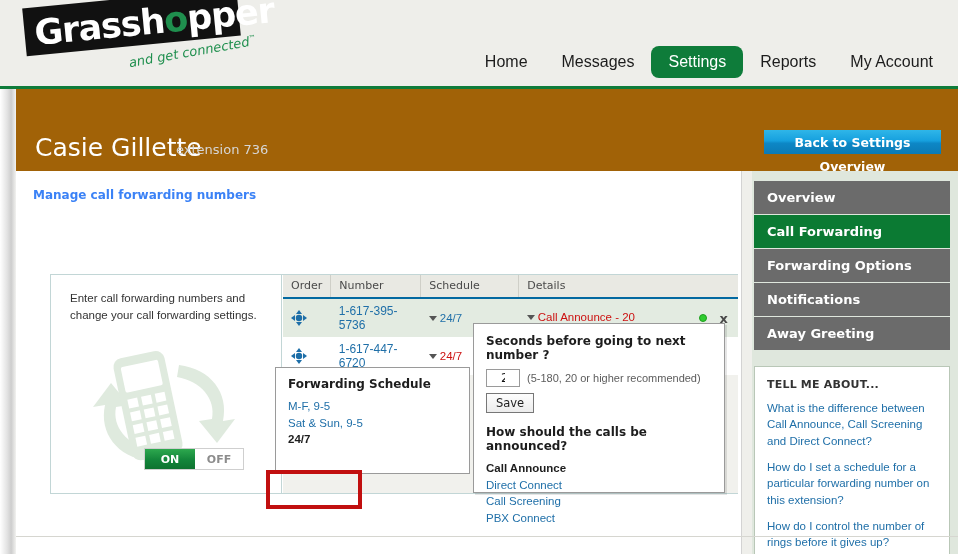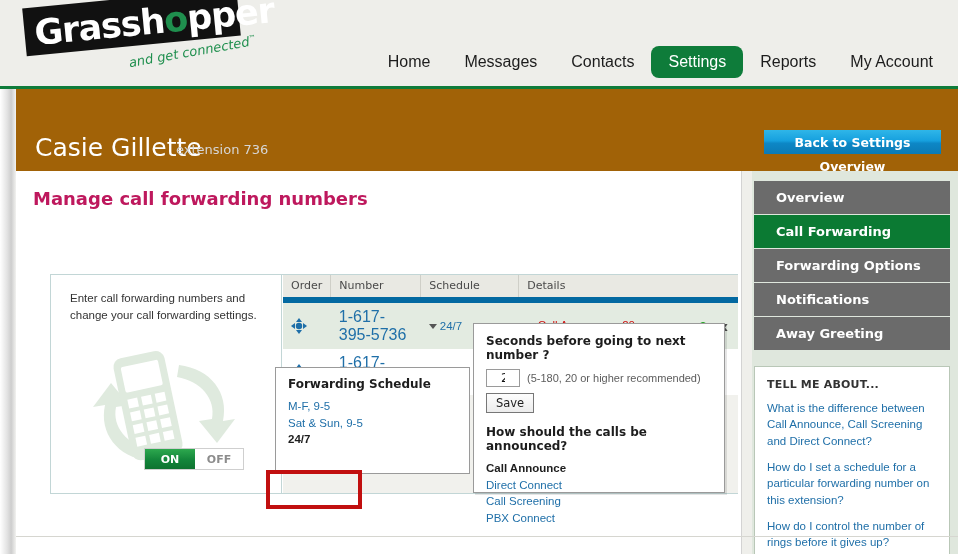--- a/index.html
+++ b/index.html
@@ -155,23 +155,23 @@
     border-bottom: 1px solid #dcdcd6;
     padding: 12px 16px 13px 16px;
     font-size: 11.5px;
     color: #3a3a3a;
     line-height: 1.55;
   }
   .notice b { color: #1d1d1d; }
 
   .section-title {
     margin: 17px 0 0 17px;
-    font-size: 18px;
-    font-weight: bold;
-    color: #be185d;
+    font-size: 12px;
+    font-weight: bold;
+    color: #3b82f6;
     font-family: "DejaVu Sans", sans-serif;
   }
 
   
   .panel {
     position: absolute;
     left: 34px; top: 103px;
     width: 688px;
     height: 220px;
     border: 1px solid #c2d6d6;
@@ -240,21 +240,21 @@
     background: #f1f1ed;
   }
   table.fwd {
     width: 455px;
     border-collapse: collapse;
     font-size: 11.5px;
   }
   table.fwd th {
     background: #e9e9e3;
     border-right: 1px solid #cfcfc8;
-    border-bottom: 6px solid #0369a1;
+    border-bottom: 2px solid #0369a1;
     color: #4a4a4a;
     font-weight: normal;
     text-align: left;
     padding: 4px 8px 5px 8px;
     font-family: "DejaVu Sans", sans-serif;
     font-size: 11px;
   }
   table.fwd th.c-order { width: 44px; }
   table.fwd th.c-number { width: 90px; }
   table.fwd th.c-sched { width: 98px; }
@@ -265,21 +265,21 @@
     vertical-align: middle;
     height: 30px;
   }
   tr.row-a td { background: #e3ebe1; }
   tr.row-b td { background: #ffffff; }
 
   .move-icon { display:inline-block; width:16px; height:16px; vertical-align:middle; }
   .num-link {
     color: #1f6fa8;
     text-decoration: none;
-    font-size: 16px;
+    font-size: 12px;
     cursor: pointer;
   }
   .caret {
     display: inline-block;
     width: 0; height: 0;
     border-left: 4px solid transparent;
     border-right: 4px solid transparent;
     border-top: 5px solid #555555;
     margin-right: 3px;
     vertical-align: middle;
@@ -392,21 +392,21 @@
   }
   .side-nav { width: 196px; }
   .side-item {
     height: 34px;
     background: #6b6b6b;
     color: #ffffff;
     font-size: 13px;
     font-weight: bold;
     font-family: "DejaVu Sans", sans-serif;
     display: flex; align-items: center;
-    padding-left: 22px;
+    padding-left: 13px;
     border-bottom: 1px solid #dfe7dd;
     cursor: pointer;
   }
   .side-item.active { background: #0b7a33; }
 
   .tell-box {
     width: 196px;
     margin-top: 15px;
     background: #ffffff;
     border: 1px solid #b9c7b7;
@@ -445,21 +445,20 @@
   <div class="top-header">
     <div class="logo-wrap">
       <div class="logo-black"></div>
       <div class="logo-word"><span>Grassh</span><span class="g2">o</span><span>pper</span></div>
       <div class="logo-tag"><span>and get connected</span><sup>™</sup></div>
     </div>
 
     <nav class="main-nav">
       <div class="nav-item">Home</div>
       <div class="nav-item">Messages</div>
-      <div class="nav-item">Contacts</div>
       <div class="nav-item active">Settings</div>
       <div class="nav-item">Reports</div>
       <div class="nav-item">My Account</div>
     </nav>
   </div>
   <div class="green-rule"></div>
 
   <div class="page-edge-left"></div>
   <div class="page-edge-right"></div>
 

